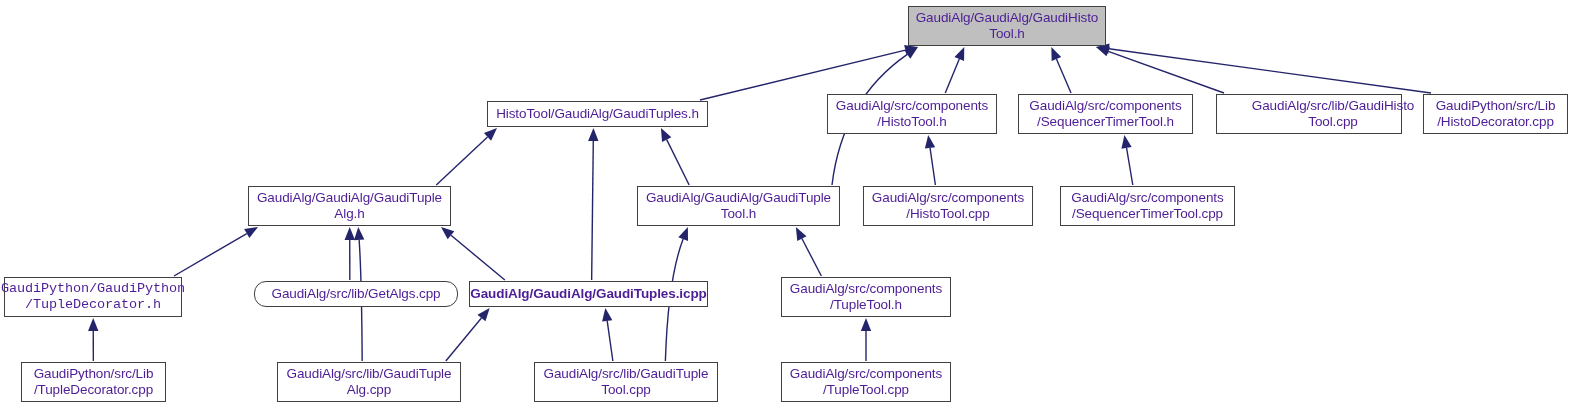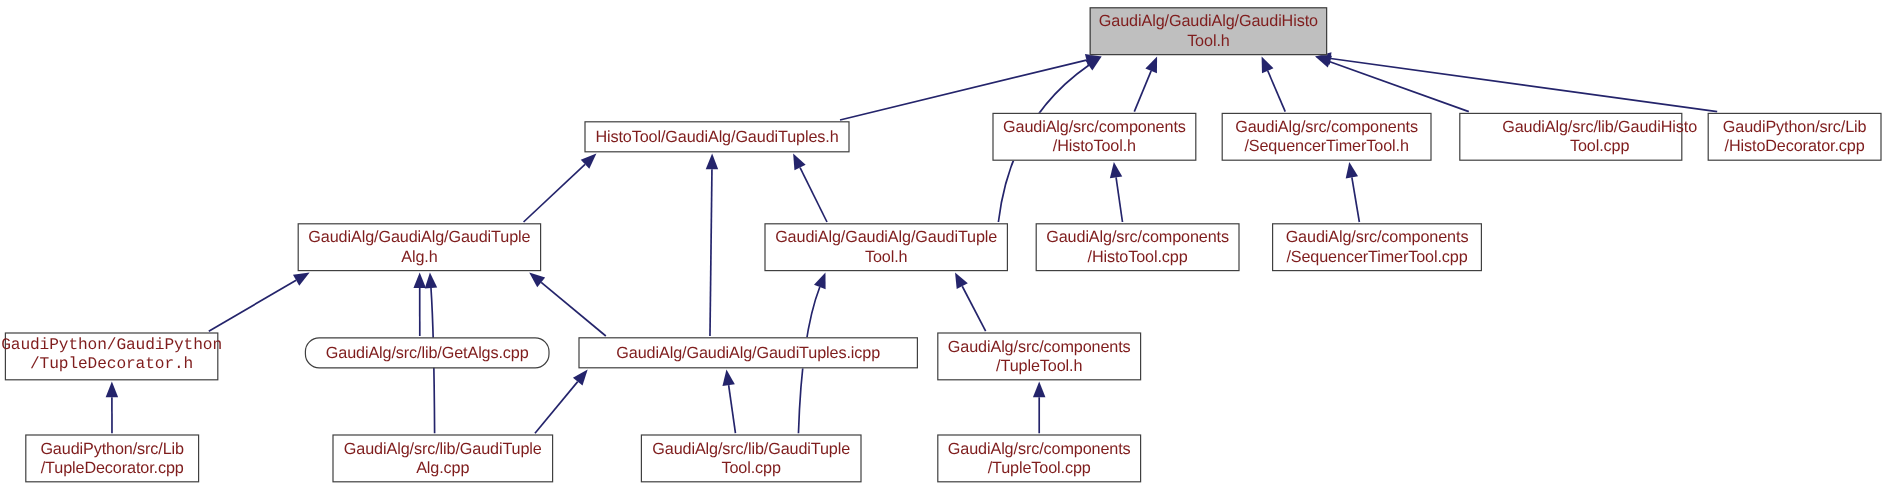--- a/index.html
+++ b/index.html
@@ -29,21 +29,21 @@
     box-sizing: border-box;
     border: 1px solid #404040;
     background: #ffffff;
     display: flex;
     align-items: center;
     justify-content: center;
     text-align: center;
     font-family: "Liberation Sans", sans-serif;
     font-size: 13.5px;
     line-height: 16px;
-    color: #7f1d1d;
+    color: #4c1d95;
     white-space: pre-line;
     letter-spacing: -0.1px;
   }
   .node-box.root {
     background: #bfbfbf;
     border: 1px solid #404040;
   }
   .node-label {
     display: block;
     white-space: pre-line;
@@ -164,21 +164,21 @@
 Alg.h</span></div>
       <div class="node-box" style="left: 637px; top: 186px; width: 203px; height: 40px;"><span class="node-label">GaudiAlg/GaudiAlg/GaudiTuple
 Tool.h</span></div>
       <div class="node-box" style="left: 863px; top: 186px; width: 170px; height: 40px;"><span class="node-label">GaudiAlg/src/components
 /HistoTool.cpp</span></div>
       <div class="node-box" style="left: 1060px; top: 186px; width: 175px; height: 40px;"><span class="node-label">GaudiAlg/src/components
 /SequencerTimerTool.cpp</span></div>
       <div class="node-box" style="left: 4px; top: 277px; width: 178px; height: 40px; font-family: Liberation Mono, monospace;"><span class="node-label">GaudiPython/GaudiPython
 /TupleDecorator.h</span></div>
       <div class="node-box" style="left: 254px; top: 281px; width: 204px; height: 26px; border-radius: 12px;"><span class="node-label">GaudiAlg/src/lib/GetAlgs.cpp</span></div>
-      <div class="node-box" style="left: 482px; top: 281px; width: 283px; height: 26px;"><span class="node-label">GaudiAlg/GaudiAlg/GaudiTuples.icpp</span></div>
+      <div class="node-box" style="left: 469px; top: 281px; width: 239px; height: 26px; font-weight: bold;"><span class="node-label">GaudiAlg/GaudiAlg/GaudiTuples.icpp</span></div>
       <div class="node-box" style="left: 781px; top: 277px; width: 170px; height: 40px;"><span class="node-label">GaudiAlg/src/components
 /TupleTool.h</span></div>
       <div class="node-box" style="left: 21px; top: 362px; width: 145px; height: 40px;"><span class="node-label">GaudiPython/src/Lib
 /TupleDecorator.cpp</span></div>
       <div class="node-box" style="left: 277px; top: 362px; width: 184px; height: 40px;"><span class="node-label">GaudiAlg/src/lib/GaudiTuple
 Alg.cpp</span></div>
       <div class="node-box" style="left: 534px; top: 362px; width: 184px; height: 40px;"><span class="node-label">GaudiAlg/src/lib/GaudiTuple
 Tool.cpp</span></div>
       <div class="node-box" style="left: 781px; top: 362px; width: 170px; height: 40px;"><span class="node-label">GaudiAlg/src/components
 /TupleTool.cpp</span></div>

